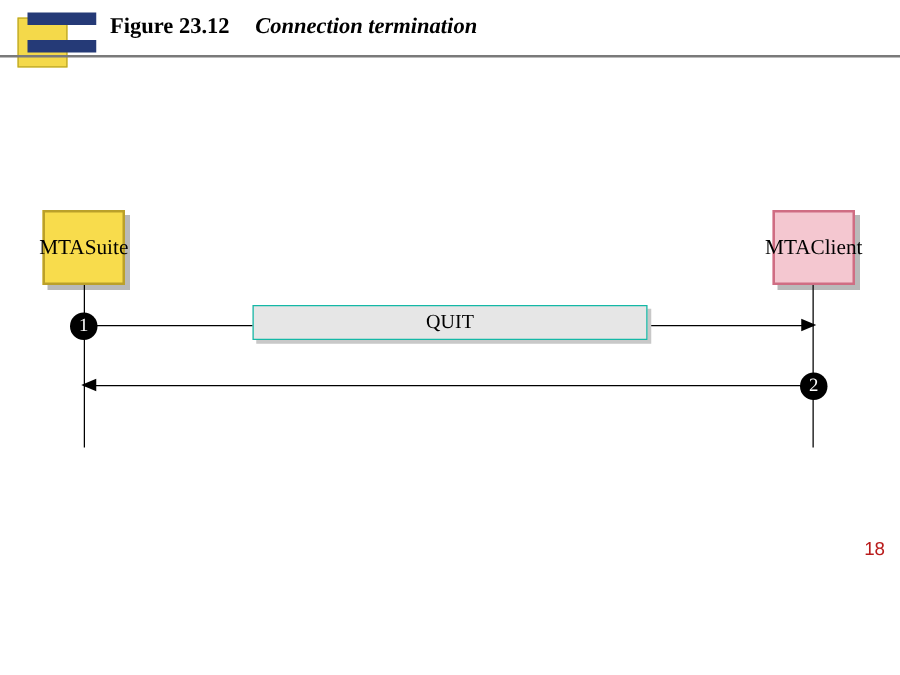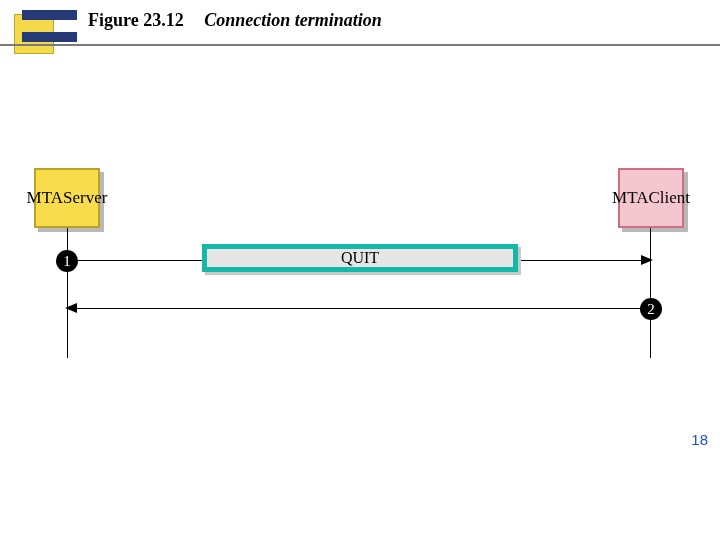--- a/index.html
+++ b/index.html
@@ -32,26 +32,26 @@
   .step1 { left: 22px; top: 82px; }
   .step2 { right: 22px; top: 130px; }
 
   .arrow { position: absolute; left: 33px; right: 33px; height: 0; }
   .arrow-line { position: absolute; top: 0; left: 0; right: 0; border-top: 1.5px solid #000; }
   .arrow-head-r { position: absolute; right: -2px; top: -5.5px; width: 0; height: 0; border-left: 12px solid #000; border-top: 5.5px solid transparent; border-bottom: 5.5px solid transparent; }
   .arrow-head-l { position: absolute; left: -2px; top: -5.5px; width: 0; height: 0; border-right: 12px solid #000; border-top: 5.5px solid transparent; border-bottom: 5.5px solid transparent; }
   .arrow1 { top: 92px; }
   .arrow2 { top: 140px; }
 
-  .msg { position: absolute; height: 28px; border: 5px solid #14b8a6; display: flex; align-items: center; justify-content: center; font-family: 'Times New Roman', serif; font-size: 16px; box-shadow: 3px 3px 0 #c8c8c8; }
+  .msg { position: absolute; height: 28px; border: 1px solid #14b8a6; display: flex; align-items: center; justify-content: center; font-family: 'Times New Roman', serif; font-size: 16px; box-shadow: 3px 3px 0 #c8c8c8; }
   .msg1 { top: 76px; left: 168px; width: 316px; background: #e6e6e6; }
   .msg2 { top: 124px; left: 168px; width: 316px; background: #f4c7d0; }
 
   .footer { position: absolute; left: 8px; bottom: 12px; font-family: Verdana, Arial, sans-serif; font-size: 16px; }
-  .pageno { position: absolute; right: 12px; bottom: 12px; font-family: Verdana, Arial, sans-serif; font-size: 15px; color: #1d4ed8; }
+  .pageno { position: absolute; right: 12px; bottom: 12px; font-family: Verdana, Arial, sans-serif; font-size: 15px; color: #b91c1c; }
 </style>
 </head>
 <body>
 
 <div class="slide">
 
   <div class="deco">
     <div class="deco-square"></div>
     <div class="deco-bar-top"></div>
     <div class="deco-bar-mid"></div>
@@ -60,21 +60,21 @@
 
   <div class="title">
     <span class="fig">Figure 23.12</span>
     <span class="cap">Connection termination</span>
   </div>
 
   <div class="diagram">
 
     <div class="box box-client">
       <span>MTA</span>
-      <span>Server</span>
+      <span>Suite</span>
     </div>
 
     <div class="box box-server">
       <span>MTA</span>
       <span>Client</span>
     </div>
 
     <div class="vline vl-left"></div>
     <div class="vline vl-right"></div>
 

